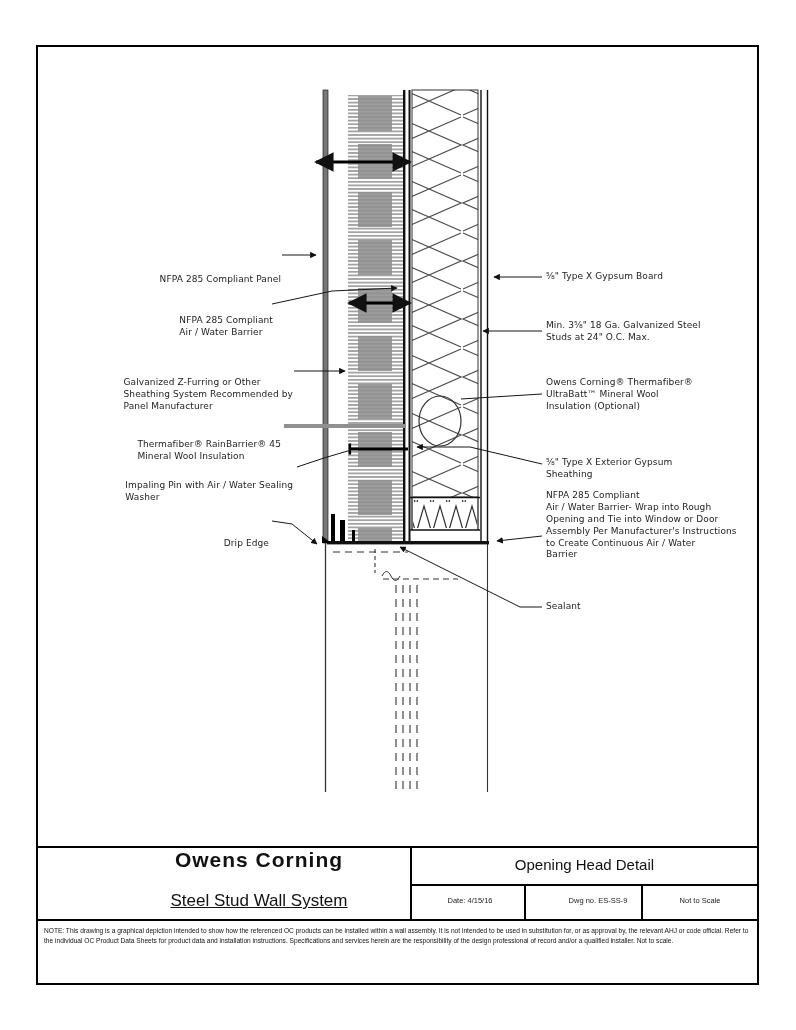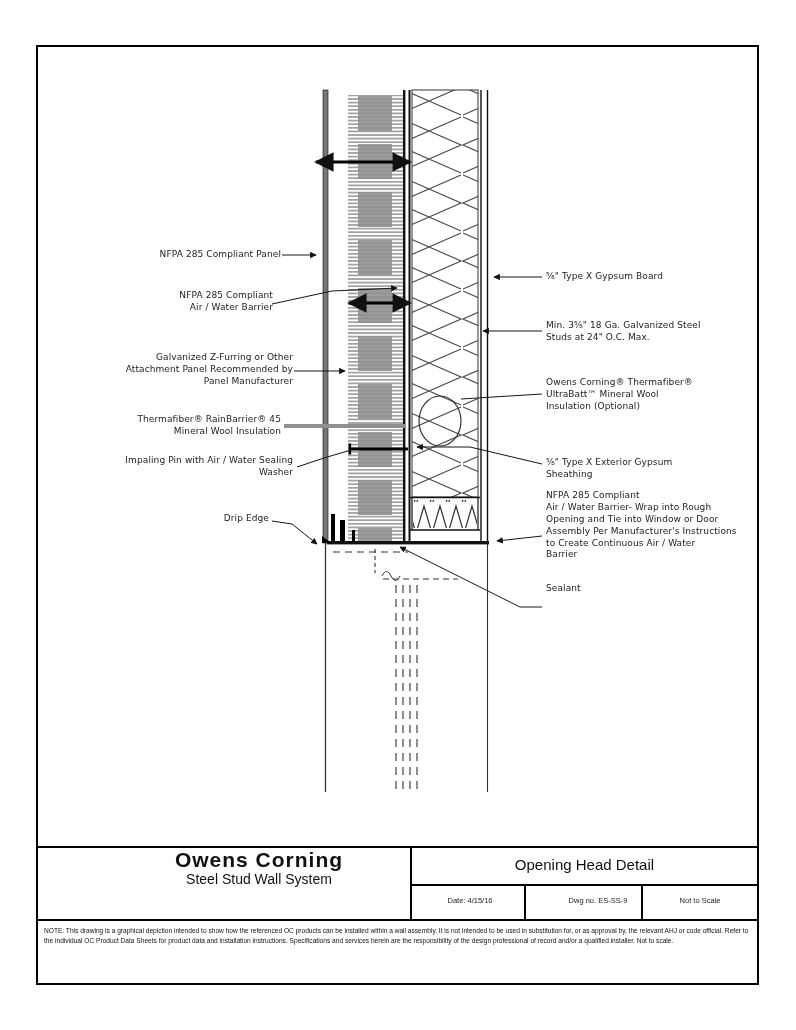--- a/index.html
+++ b/index.html
@@ -2,27 +2,27 @@
 <html><head>
 <meta charset="utf-8">
 <style>
   html,body{margin:0;padding:0;background:#fff;}
   body{width:796px;height:1030px;position:relative;font-family:"Liberation Sans",sans-serif;color:#111;}
   .abs{position:absolute;}
   .sheet-border{left:36px;top:45px;width:723px;height:940px;border:2px solid #000;box-sizing:border-box;}
   svg.art{left:0;top:0;width:796px;height:1030px;pointer-events:none;}
   .lbl{position:absolute;font-family:"DejaVu Sans",sans-serif;font-size:9px;line-height:1.32;
        color:#1c1c1c;white-space:pre-line;letter-spacing:.1px;}
-  .lbl.l{text-align:right;}
+  .lbl.l{text-align:left;margin-top:25px;}
   .lbl.r{left:546px;text-align:left;}
   .tb-line{position:absolute;background:#000;}
   .company{left:36px;top:849px;width:446px;text-align:center;position:absolute;}
   .company .c1{font-size:21px;font-weight:bold;letter-spacing:1px;line-height:1.05;}
   .company .c2{font-size:29px;font-weight:bold;letter-spacing:1px;line-height:1.08;}
-  .company .c3{font-size:14px;line-height:1.25;margin-top:0;}
+  .company .c3{font-size:17px;line-height:1.25;margin-top:19px;text-decoration:underline;}
   .detail-title{left:412px;top:856px;width:345px;text-align:center;position:absolute;font-size:15px;}
   .cell{position:absolute;top:896px;font-size:7.5px;text-align:center;color:#222;}
   .note{left:44px;top:926px;width:712px;position:absolute;font-size:6.6px;line-height:1.55;color:#111;}
 </style>
 </head>
 <body>
 
 <div class="abs sheet-border"></div>
 
 <svg class="abs art" viewBox="0 0 796 1030" xmlns="http://www.w3.org/2000/svg">
@@ -109,21 +109,21 @@
     <path d="M403,585 L403,789" stroke-width="1.1" stroke-dasharray="8 6"></path>
     <path d="M410,585 L410,789" stroke-width="1.1" stroke-dasharray="8 6"></path>
     <path d="M417,585 L417,789" stroke-width="1.1" stroke-dasharray="8 6"></path>
   </g>
 </svg>
 
 <div class="lbl l" style="top:249px;right:515px">NFPA 285 Compliant Panel</div>
 <div class="lbl l" style="top:290px;right:523px">NFPA 285 Compliant
 Air / Water Barrier</div>
 <div class="lbl l" style="top:352px;right:503px">Galvanized Z-Furring or Other
-Attachment Panel Recommended by
+Sheathing System Recommended by
 Panel Manufacturer</div>
 <div class="lbl l" style="top:414px;right:515px">Thermafiber® RainBarrier® 45
 Mineral Wool Insulation</div>
 <div class="lbl l" style="top:455px;right:503px">Impaling Pin with Air / Water Sealing
 Washer</div>
 <div class="lbl l" style="top:513px;right:527px">Drip Edge</div>
 
 <div class="lbl r" style="top:271px">⅝" Type X Gypsum Board</div>
 <div class="lbl r" style="top:320px">Min. 3⅝" 18 Ga. Galvanized Steel
 Studs at 24" O.C. Max.</div>
@@ -131,21 +131,21 @@
 UltraBatt™ Mineral Wool
 Insulation (Optional)</div>
 <div class="lbl r" style="top:457px">⅝" Type X Exterior Gypsum
 Sheathing</div>
 <div class="lbl r" style="top:490px">NFPA 285 Compliant
 Air / Water Barrier- Wrap into Rough
 Opening and Tie into Window or Door
 Assembly Per Manufacturer's Instructions
 to Create Continuous Air / Water
 Barrier</div>
-<div class="lbl r" style="top:583px">Sealant</div>
+<div class="lbl r" style="top:601px">Sealant</div>
 
 <div class="tb-line" style="left:36px;top:846px;width:723px;height:2px"></div>
 <div class="tb-line" style="left:410px;top:884px;width:349px;height:2px"></div>
 <div class="tb-line" style="left:36px;top:919px;width:723px;height:2px"></div>
 <div class="tb-line" style="left:410px;top:846px;width:2px;height:75px"></div>
 <div class="tb-line" style="left:524px;top:884px;width:2px;height:37px"></div>
 <div class="tb-line" style="left:641px;top:884px;width:2px;height:37px"></div>
 
 <div class="company">
   <div class="c1">Owens Corning</div>

